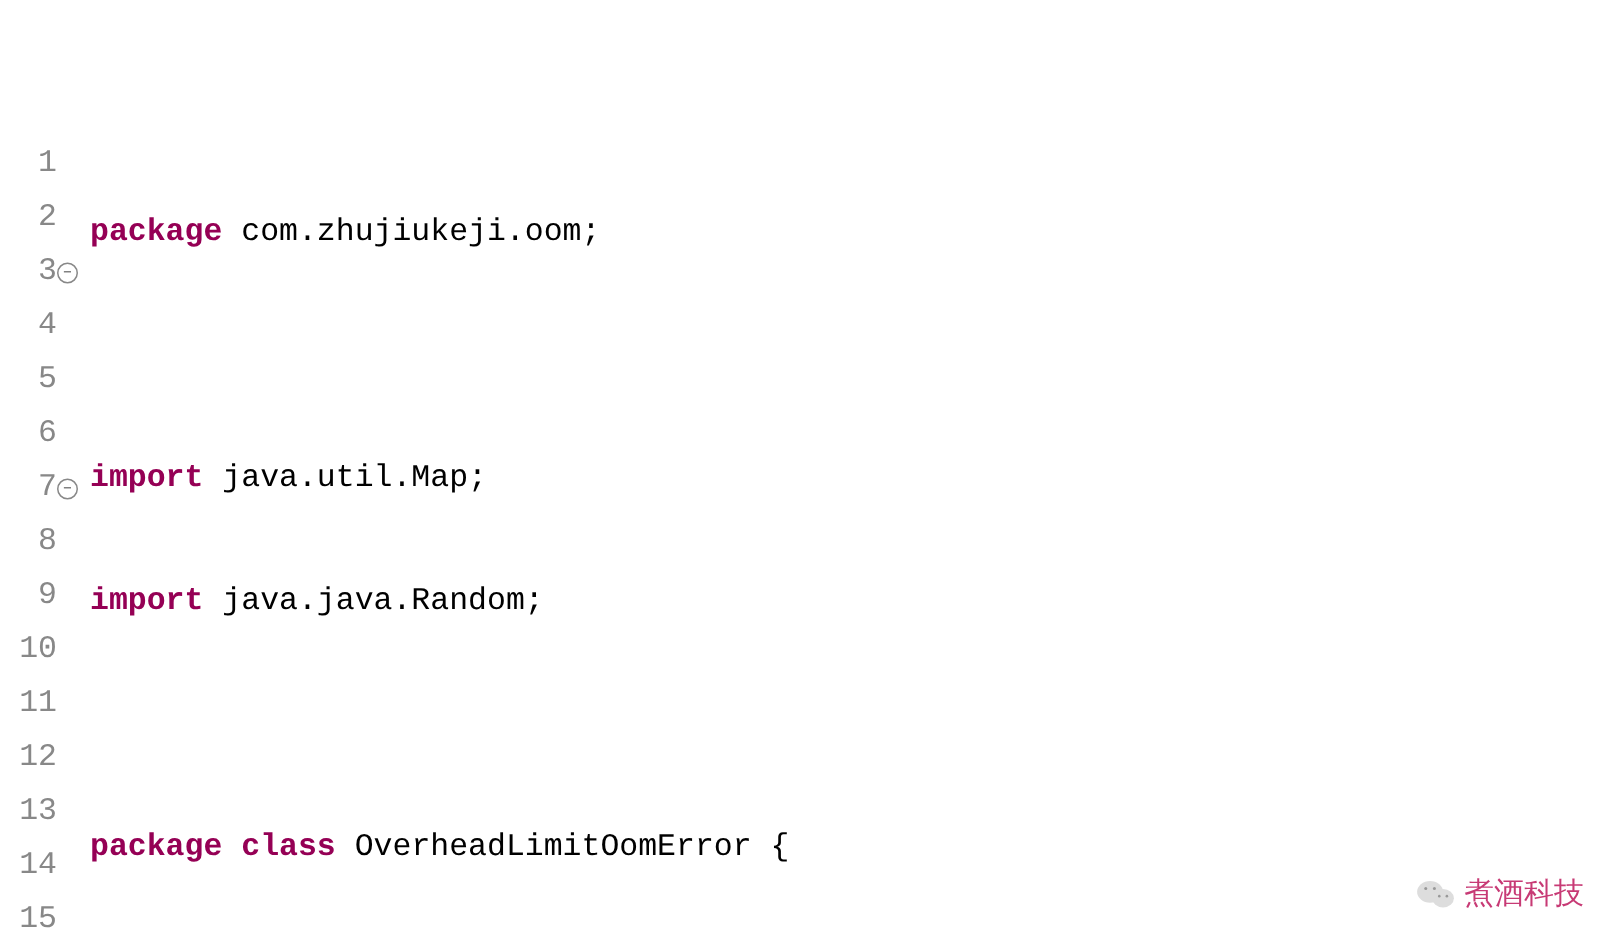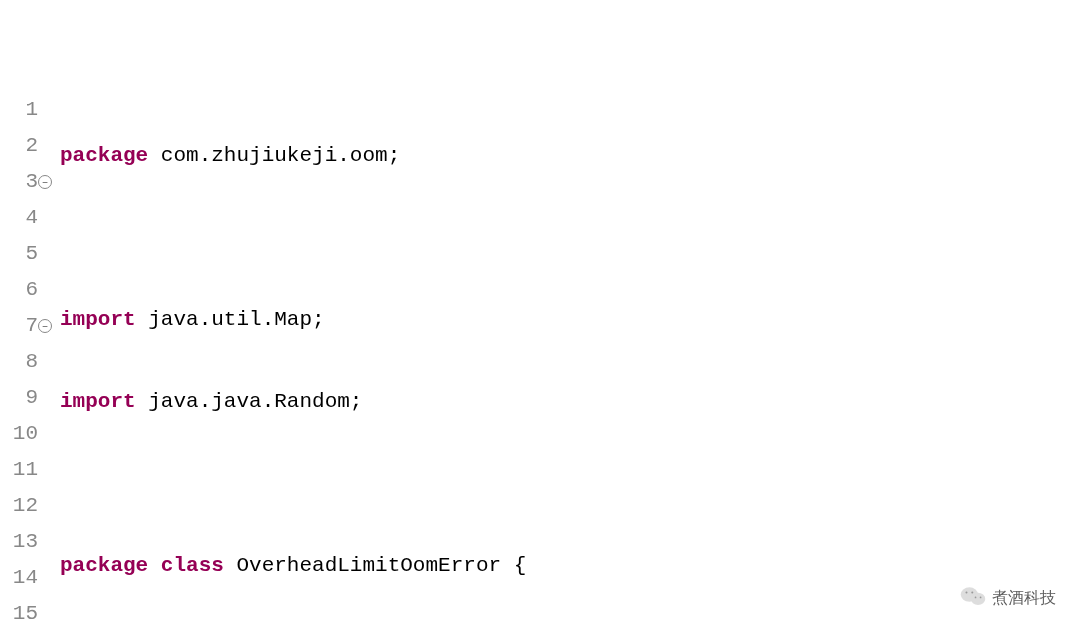--- a/index.html
+++ b/index.html
@@ -50,25 +50,25 @@
     line-height: 36px;
   }
   .kw { color: #950055; font-weight: bold; text-align: right; }
   .plain { color: #000; text-align: center; }
 
   .watermark {
     position: absolute;
     right: 24px;
     bottom: 14px;
     display: flex;
-    align-items: flex-end;
+    align-items: center;
     gap: 6px;
-    color: #404040;
+    color: #be185d;
     font-family: "PingFang SC","Microsoft YaHei",sans-serif;
-    font-size: 16px;
+    font-size: 20px;
     opacity: 0.85;
   }
   .watermark svg { width: 26px; height: 26px; }
 </style>
 </head>
 <body>
 
 
 
 <div class="editor">

